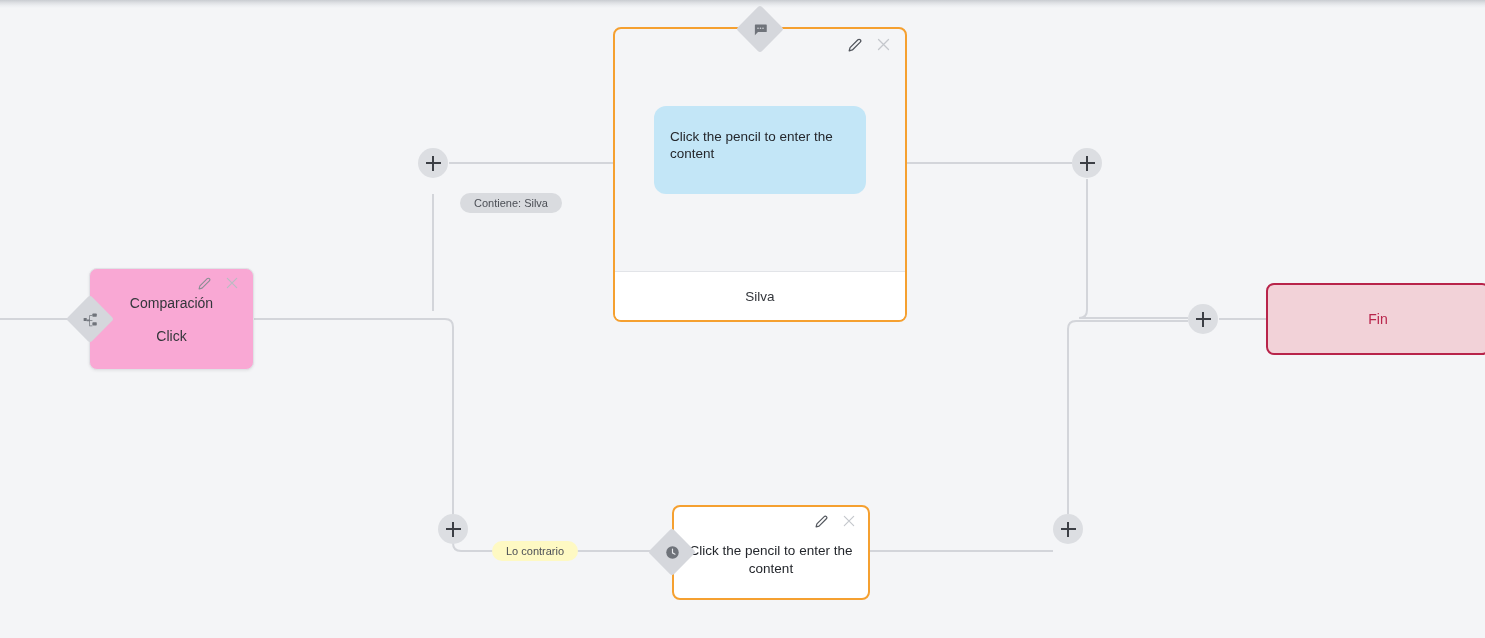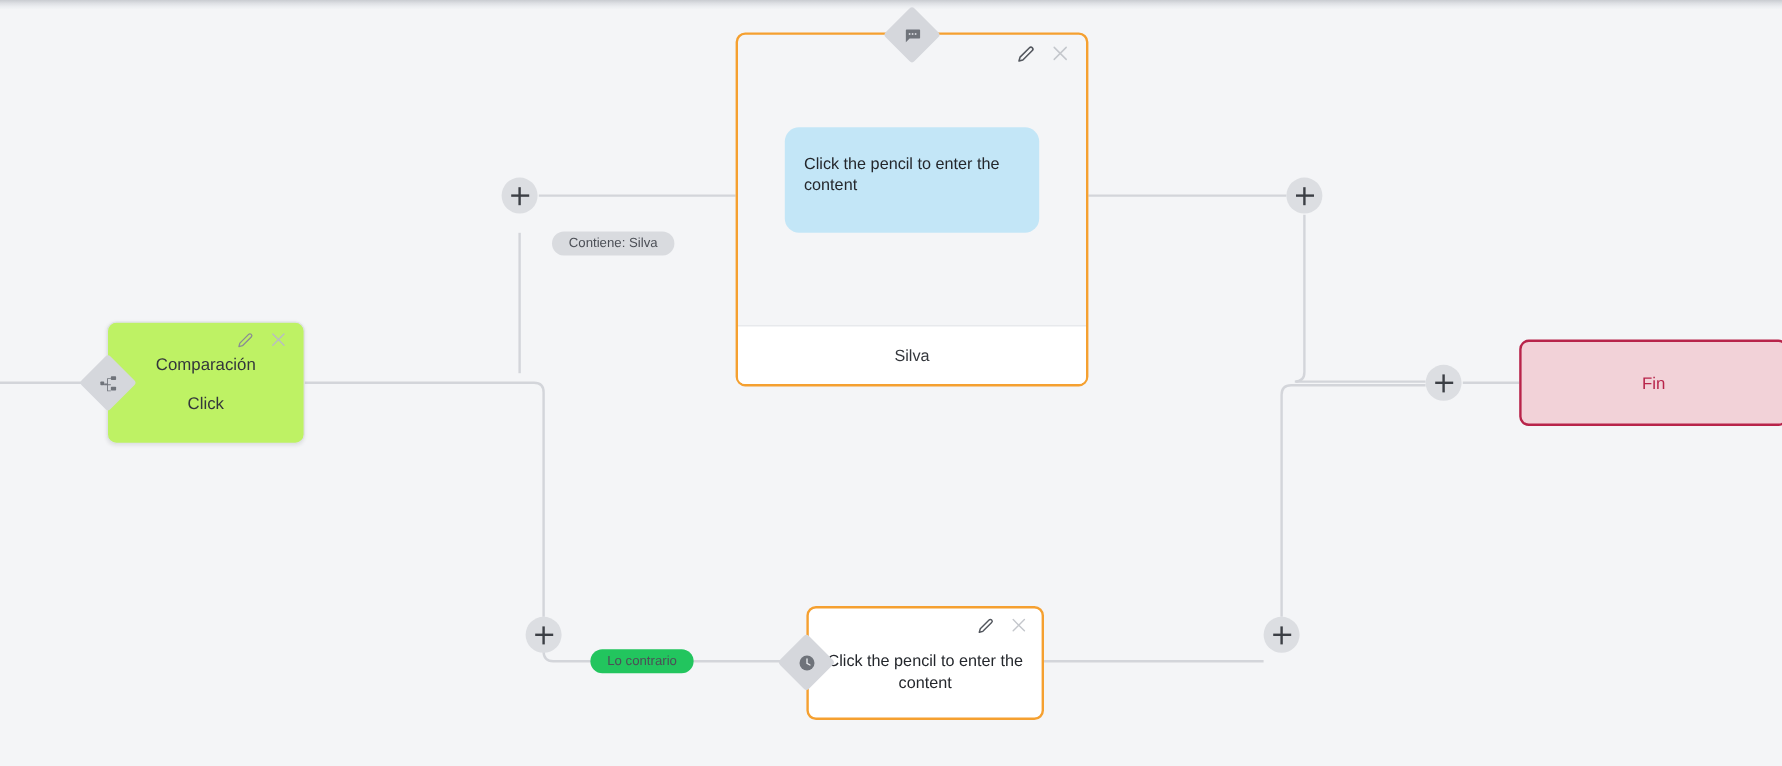--- a/index.html
+++ b/index.html
@@ -63,21 +63,21 @@
     height: 20px;
     line-height: 20px;
     padding: 0 14px;
     border-radius: 10px;
     font-size: 11px;
     color: #4c4f56;
     white-space: nowrap;
     text-align: center;
   }
   .edge-label.gray  { background: #d9dbdf; margin-top: 40px; }
-  .edge-label.white { background: #22c55e; }
+  .edge-label.white { background: #fef9c3; }
 
   
   .diamond {
     position: absolute;
     width: 34px;
     height: 34px;
     background: #d5d7dc;
     transform: rotate(45deg);
     border-radius: 3px;
     display: flex;
@@ -91,21 +91,21 @@
     align-items: center;
     justify-content: center;
     width: 18px;
     height: 18px;
   }
 
   
   .node {
     position: absolute;
     box-sizing: border-box;
-    background: #bef264;
+    background: #f9a8d4;
     border-radius: 8px;
   }
 
   
   .node-compare {
     border: 1px solid #e0e2e6;
     box-shadow: 0 1px 3px rgba(0,0,0,0.07);
     display: flex;
     flex-direction: column;
     align-items: center;

